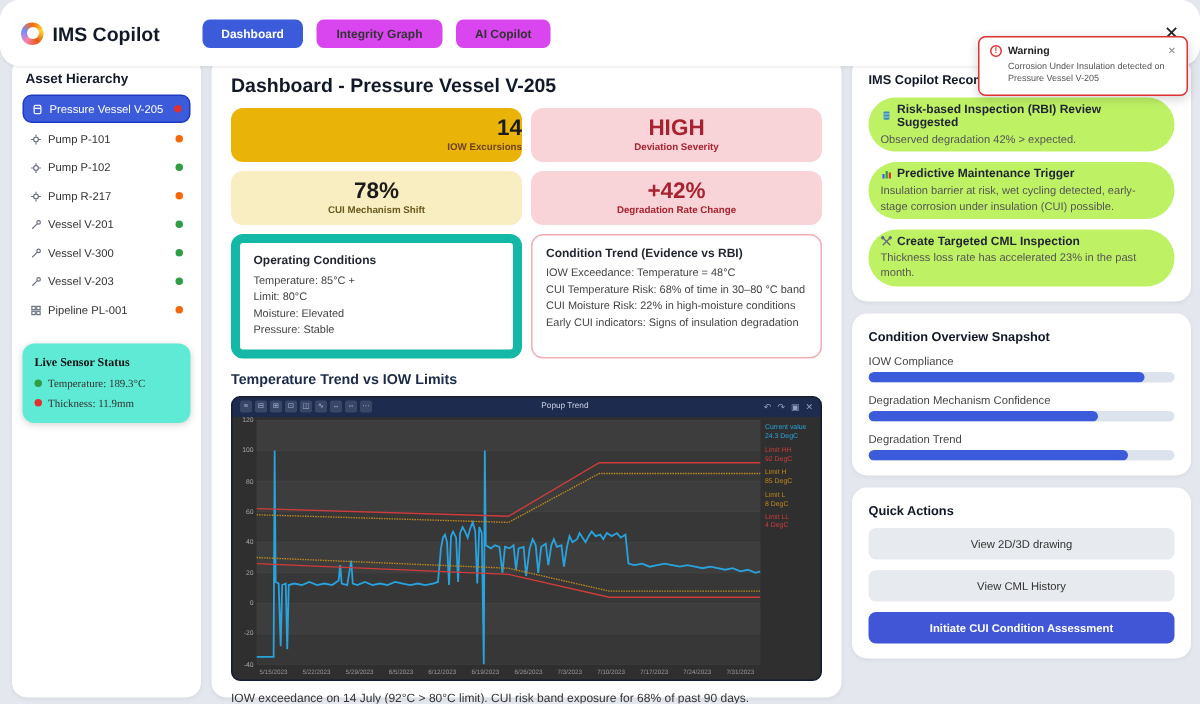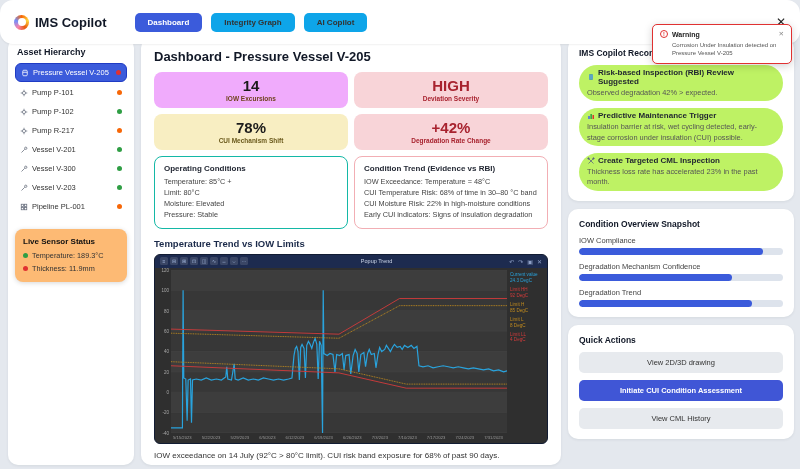--- a/index.html
+++ b/index.html
@@ -3,57 +3,57 @@
 <meta charset="utf-8">
 <style>
   * { margin:0; padding:0; box-sizing:border-box; }
   html,body { width:800px; height:469px; background:#e4e8ee; font-family:"Liberation Sans",sans-serif; overflow:hidden; position:relative; }
 
   
   .topbar { position:absolute; top:0; left:0; right:0; height:44px; background:#fff; display:flex; align-items:center; padding:0 14px; box-shadow:0 1px 2px rgba(0,0,0,.06); z-index:5;border-radius:13px; }
   .logo { width:15px; height:15px; border-radius:50%; background:conic-gradient(#f76707,#ffd43b,#e8590c,#f783ac,#748ffc,#f76707); position:relative; margin-right:6px; }
   .logo::after { content:""; position:absolute; inset:3.5px; background:#fff; border-radius:50%; }
   .app-title { font-size:13px; font-weight:bold; color:#111827; margin-right:28px; }
-  .tab { font-size:8px; font-weight:bold; padding:5px 13px; border-radius:5px; background:#0ea5e9; color:#333; margin-right:9px; cursor:pointer; }
+  .tab { font-size:8px; font-weight:bold; padding:5px 13px; border-radius:5px; background:#d946ef; color:#333; margin-right:9px; cursor:pointer; }
   .tab.active { background:#3b5bdb; color:#fff; }
   .topbar-close { margin-left:auto; font-size:12px; color:#222; cursor:pointer; line-height:1; }
 
   
   .content { position:absolute; top:38px; left:8px; right:6px; bottom:4px; display:flex; gap:7px; }
   .card { background:#fff; border-radius:10px; box-shadow:0 1px 3px rgba(16,24,40,.07); }
 
   
   .sidebar { width:126px; flex:none; padding:9px 7px; }
   .side-heading { font-size:9px; font-weight:bold; color:#111827; margin:0 2px 6px; }
   .side-item { display:flex; align-items:center; gap:4px; padding:4px 5px; border-radius:6px; font-size:7.5px; color:#333; margin-bottom:2px; cursor:pointer; }
   .side-item .icn { width:8px; height:8px; flex:none; color:#6b7280; display:flex; }
   .side-item .icn svg { width:8px; height:8px; }
   .side-item.selected { background:#3b5bdb; color:#fff; border:1px solid #1f3bc4; }
   .side-item.selected .icn { color:#fff; }
   .dot { width:5px; height:5px; border-radius:50%; margin-left:auto; flex:none; }
 
-  .sensor-card { margin-top:14px; background:#fdba74; border-radius:8px; box-shadow:0 1px 5px rgba(0,0,0,.16); padding:8px 8px 9px; }
+  .sensor-card { margin-top:14px; background:#5eead4; border-radius:8px; box-shadow:0 1px 5px rgba(0,0,0,.16); padding:8px 8px 9px;font-family:Liberation Serif, serif; }
   .sensor-title { font-size:8px; font-weight:bold; color:#111; margin-bottom:5px; }
   .sensor-row { display:flex; align-items:center; gap:4px; font-size:7.3px; color:#333; margin-top:4px; }
   .sensor-row .dot { margin-left:0; }
 
   
   .main { flex:1; padding:11px 13px; min-width:0; }
   .page-title { font-size:13px; font-weight:bold; color:#111827; margin-bottom:8px; }
   .metrics { display:grid; grid-template-columns:1fr 1fr; gap:6px; }
   .metric { border-radius:8px; text-align:center; padding:5px 0 6px; }
   .metric .value { font-size:15px; font-weight:bold; color:#1b1b1b; }
   .metric .mlabel { font-size:6.5px; font-weight:bold; margin-top:1px; }
-  .metric.peach { background:#f0abfc; } .metric.peach .mlabel { color:#6e431c; }
+  .metric.peach { background:#eab308;text-align:right; } .metric.peach .mlabel { color:#6e431c; }
   .metric.pink { background:#f8d4d8; } .metric.pink .value, .metric.pink .mlabel { color:#a8232f; }
   .metric.yellow { background:#f8eec2; } .metric.yellow .mlabel { color:#6b5a1d; }
 
   .info-row { display:grid; grid-template-columns:1fr 1fr; gap:6px; margin-top:6px; }
   .info-box { border-radius:8px; padding:7px 9px; background:#fff; }
-  .info-box.yellow { border:1px solid #14b8a6; }
+  .info-box.yellow { border:6px solid #14b8a6; }
   .info-box.red { border:1px solid #f2aeb4; }
   .info-title { font-size:8px; font-weight:bold; color:#1f2430; margin-bottom:4px; }
   .info-line { font-size:7.3px; color:#444; line-height:1.5; }
 
   .chart-heading { font-size:9.5px; font-weight:bold; color:#1b2a4a; margin:9px 0 5px; }
 
   .chart-window { border-radius:6px; overflow:hidden; border:1px solid #121c33; background:#2f2f2f; height:190px; display:flex; flex-direction:column; }
   .chart-titlebar { height:13px; flex:none; background:#1d2b4f; display:flex; align-items:center; padding:0 5px; gap:2px; }
   .tb-icon { width:8px; height:8px; background:rgba(255,255,255,.13); border-radius:1.5px; color:#9fb3d9; font-size:5px; line-height:8px; text-align:center; cursor:pointer; }
   .tb-title { flex:1; text-align:center; color:#cfd8ea; font-size:5.5px; }
@@ -423,17 +423,17 @@
         </div>
       <div class="bar-label">Degradation Trend</div>
       <div class="bar-track">
           <div class="bar-fill" style="width: 85%;"></div>
         </div>
     </div>
 
     <div class="card panel-card">
       <div class="panel-title">Quick Actions</div>
       <button class="qa-btn">View 2D/3D drawing</button>
+      <button class="qa-btn">View CML History</button>
       <button class="qa-btn primary">Initiate CUI Condition Assessment</button>
-      <button class="qa-btn">View CML History</button>
     </div>
   </div>
 </div>
 
 </body></html>

